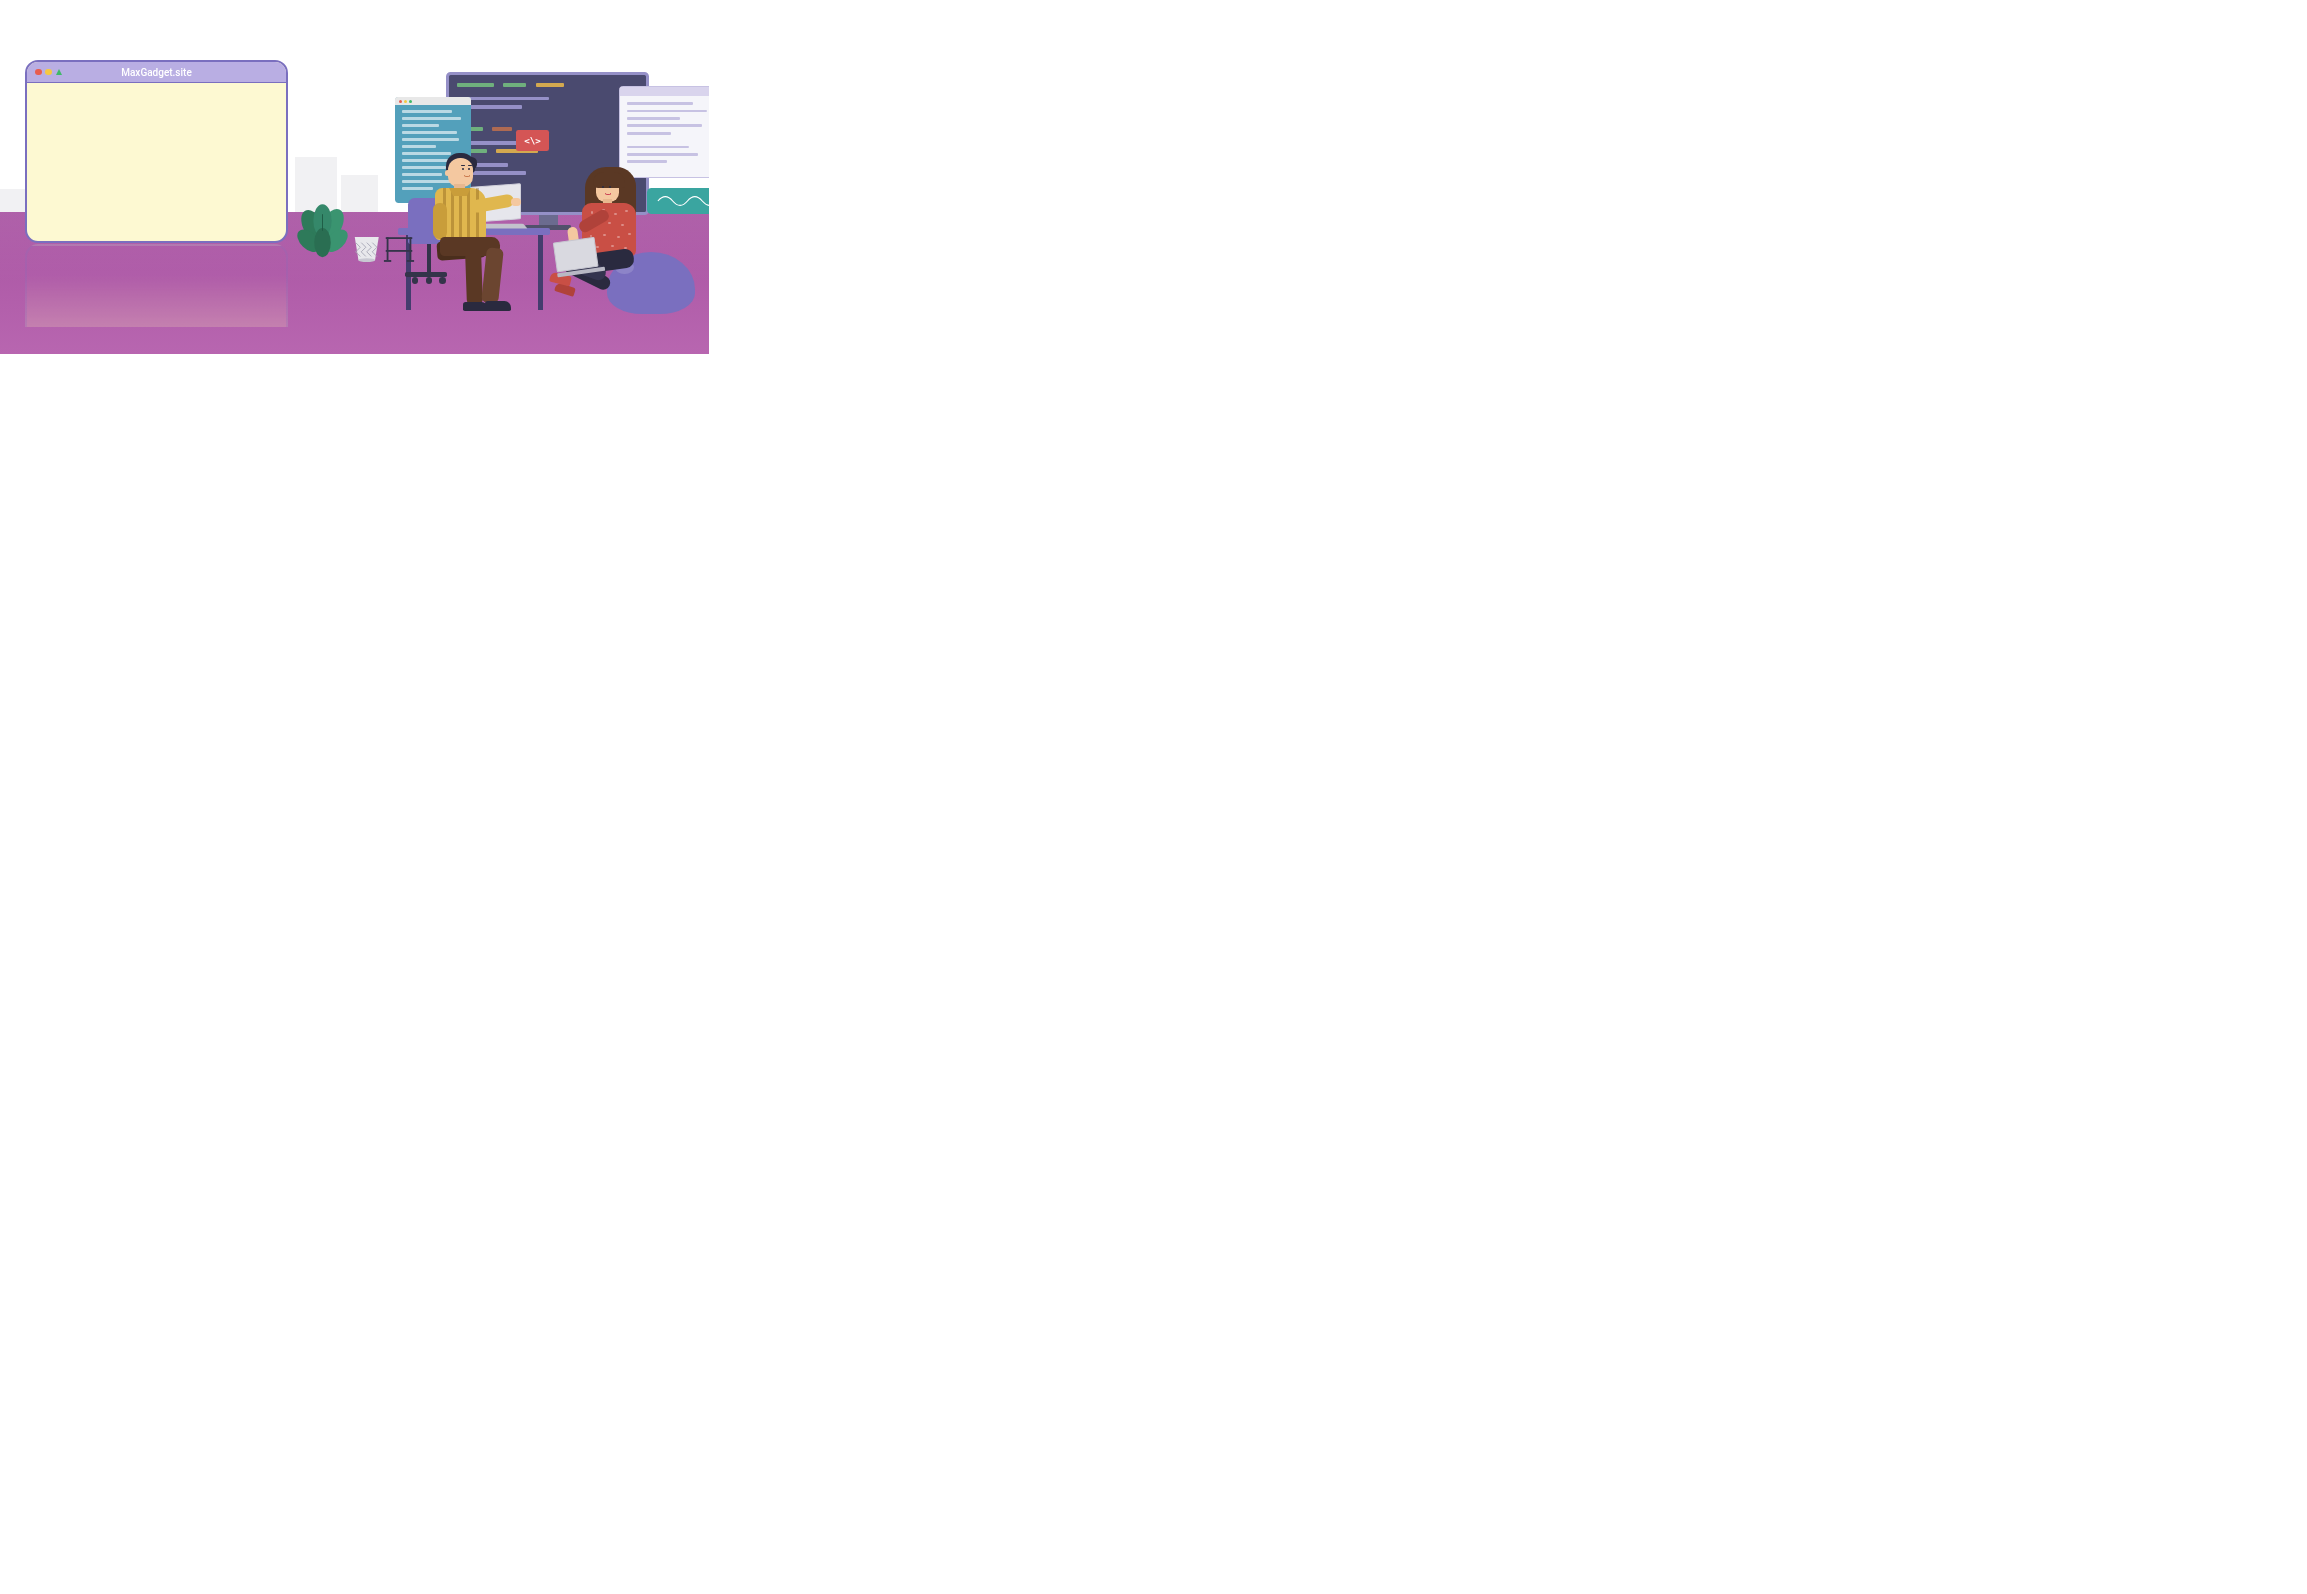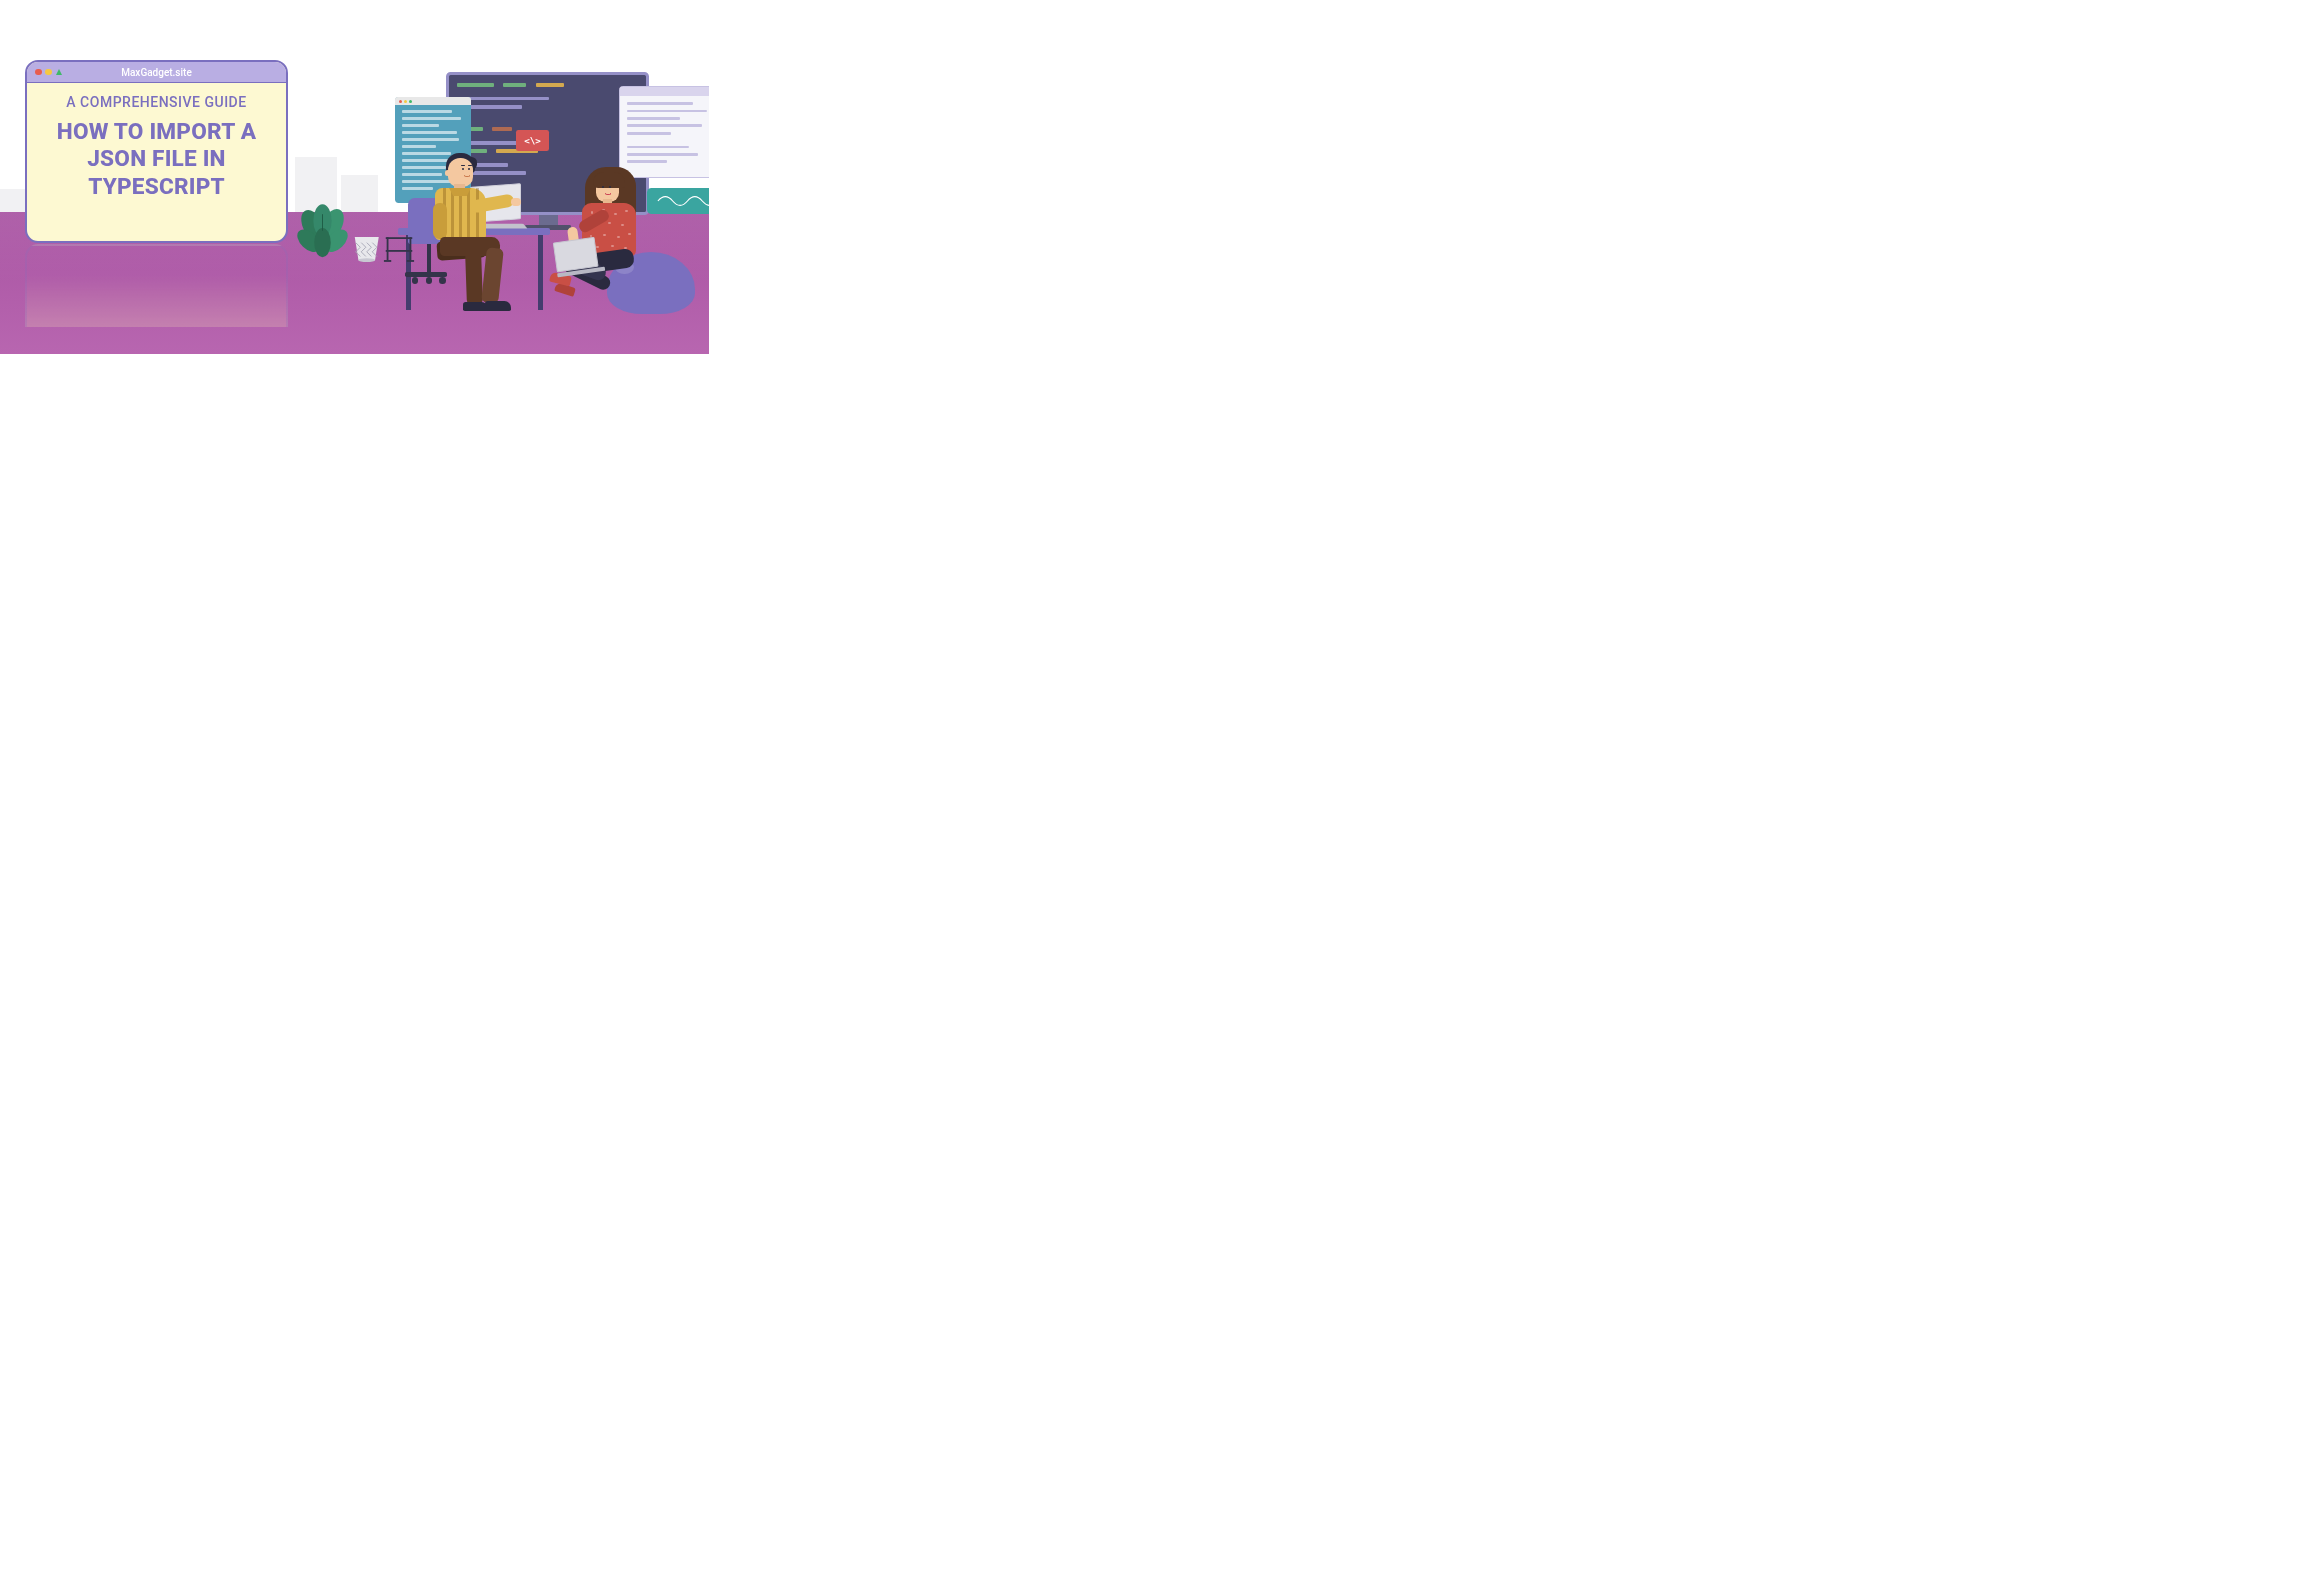--- a/index.html
+++ b/index.html
@@ -133,24 +133,20 @@
 
 <div class="title-card">
   <div class="title-bar">
     <div class="traffic-lights">
       <div class="tl-circle tl-red"></div>
       <div class="tl-circle tl-yellow"></div>
       <div class="tl-green-tri"></div>
     </div>
     <div class="title-bar-text">MaxGadget.site</div>
   </div>
-  <div class="title-content">
-    <div class="subtitle">A COMPREHENSIVE GUIDE</div>
-    <div class="main-title">HOW TO IMPORT A JSON FILE IN TYPESCRIPT</div>
-  </div>
 </div>
 
 <div class="plant">
   <svg class="plant-leaves" viewBox="0 0 120 130">
     <ellipse cx="40" cy="50" rx="22" ry="38" fill="#2e7a5a" transform="rotate(-28 40 50)"></ellipse>
     <ellipse cx="80" cy="48" rx="22" ry="38" fill="#3a9470" transform="rotate(28 80 48)"></ellipse>
     <ellipse cx="60" cy="38" rx="20" ry="36" fill="#35886a"></ellipse>
     <ellipse cx="30" cy="82" rx="18" ry="30" fill="#2e7a5a" transform="rotate(-46 30 82)"></ellipse>
     <ellipse cx="90" cy="82" rx="18" ry="30" fill="#3a9470" transform="rotate(46 90 82)"></ellipse>
     <ellipse cx="60" cy="86" rx="18" ry="32" fill="#2a6e52"></ellipse>

